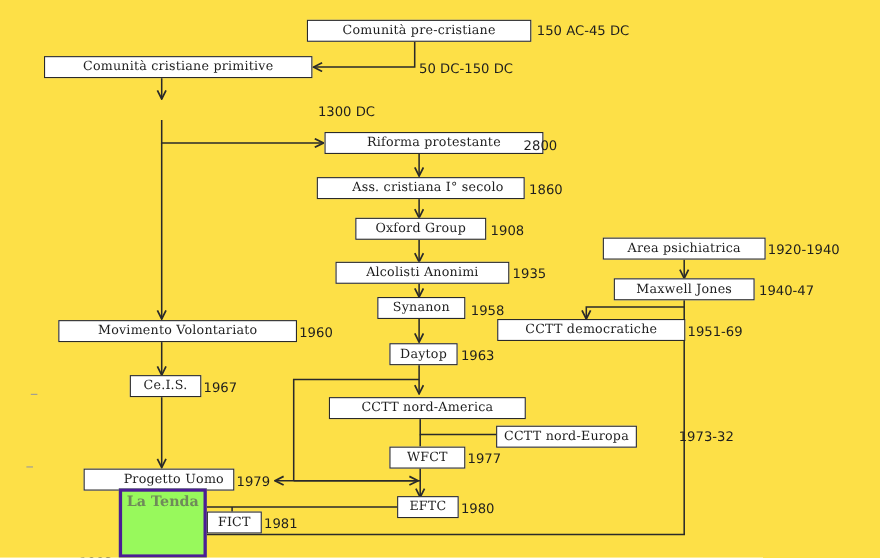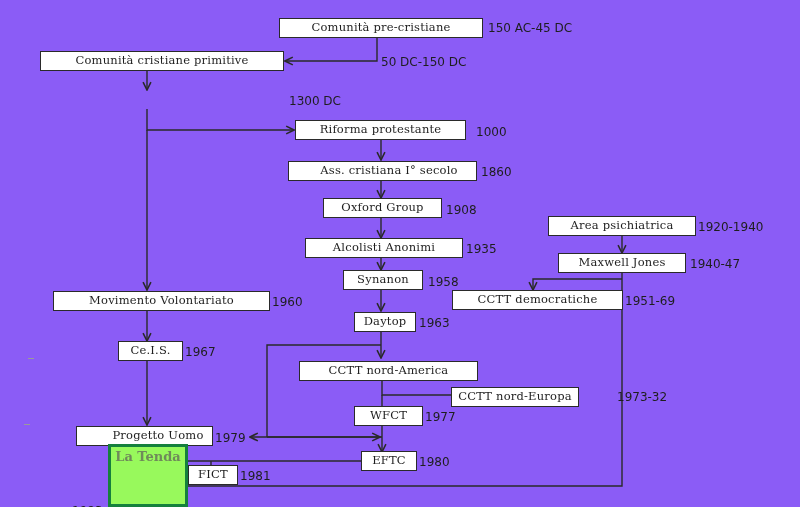--- a/index.html
+++ b/index.html
@@ -1,31 +1,31 @@
 <!DOCTYPE html>
 <html><head>
 <meta charset="utf-8">
 <style>
   html, body { margin: 0; padding: 0; background: #ffffff; }
-  #stage { position: relative; width: 800px; height: 507px; overflow: hidden; background: #8b5cf6; }
+  #stage { position: relative; width: 800px; height: 507px; overflow: hidden; background: #fde047; }
   svg.links { position: absolute; left: 0; top: 0; width: 800px; height: 507px; }
   .node {
     position: absolute; box-sizing: border-box;
     border: 1.5px solid #2a2a2a; background: #ffffff;
     font-family: "DejaVu Serif", serif; font-size: 11.5px; color: #1e1e1e;
     white-space: nowrap; line-height: 17px; height: 20px;
     padding: 0 5px; text-align: center; letter-spacing: 0.2px;
   }
   .date {
     position: absolute; font-family: "DejaVu Sans", sans-serif;
     font-size: 12px; color: #1e1e1e; white-space: nowrap; line-height: 14px;
   }
   .tenda {
     position: absolute; box-sizing: border-box; left: 108px; top: 444px;
-    width: 80px; height: 63px; background: #98f95c; border: 3px solid #15803d;
+    width: 80px; height: 63px; background: #98f95c; border: 3px solid #4c1d95;
     font-family: "DejaVu Serif", serif; font-weight: bold; font-size: 13px;
     color: #6f8a5a; text-align: center; padding-top: 2px;
   }
   .speck { position: absolute; background: #9a9a9a; height: 1px; }
 </style>
 </head>
 <body>
 
 <div id="stage">
   <svg class="links" viewBox="0 0 800 507">
@@ -77,22 +77,22 @@
   </svg>
 
   <div class="node" style="left:279px;top:18px;width:204px;">Comunità pre-cristiane</div>
   <div class="date" style="left:488px;top:21px;">150 AC-45 DC</div>
 
   <div class="node" style="left:40px;top:51px;width:244px;text-align:center;">Comunità cristiane primitive</div>
   <div class="date" style="left:381px;top:55px;">50 DC-150 DC</div>
 
   <div class="date" style="left:289px;top:94px;">1300 DC</div>
 
-  <div class="node" style="left:295px;top:120px;width:171px;">Riforma protestante</div>
-  <div class="date" style="left:476px;top:125px;">1000</div>
+  <div class="node" style="left:295px;top:120px;width:199px;">Riforma protestante</div>
+  <div class="date" style="left:476px;top:125px;">2800</div>
 
   <div class="node" style="left:288px;top:161px;width:189px;padding-left:18px;">Ass. cristiana I° secolo</div>
   <div class="date" style="left:481px;top:165px;">1860</div>
 
   <div class="node" style="left:323px;top:198px;width:119px;">Oxford Group</div>
   <div class="date" style="left:446px;top:203px;">1908</div>
 
   <div class="node" style="left:305px;top:238px;width:158px;">Alcolisti Anonimi</div>
   <div class="date" style="left:466px;top:242px;">1935</div>
 

